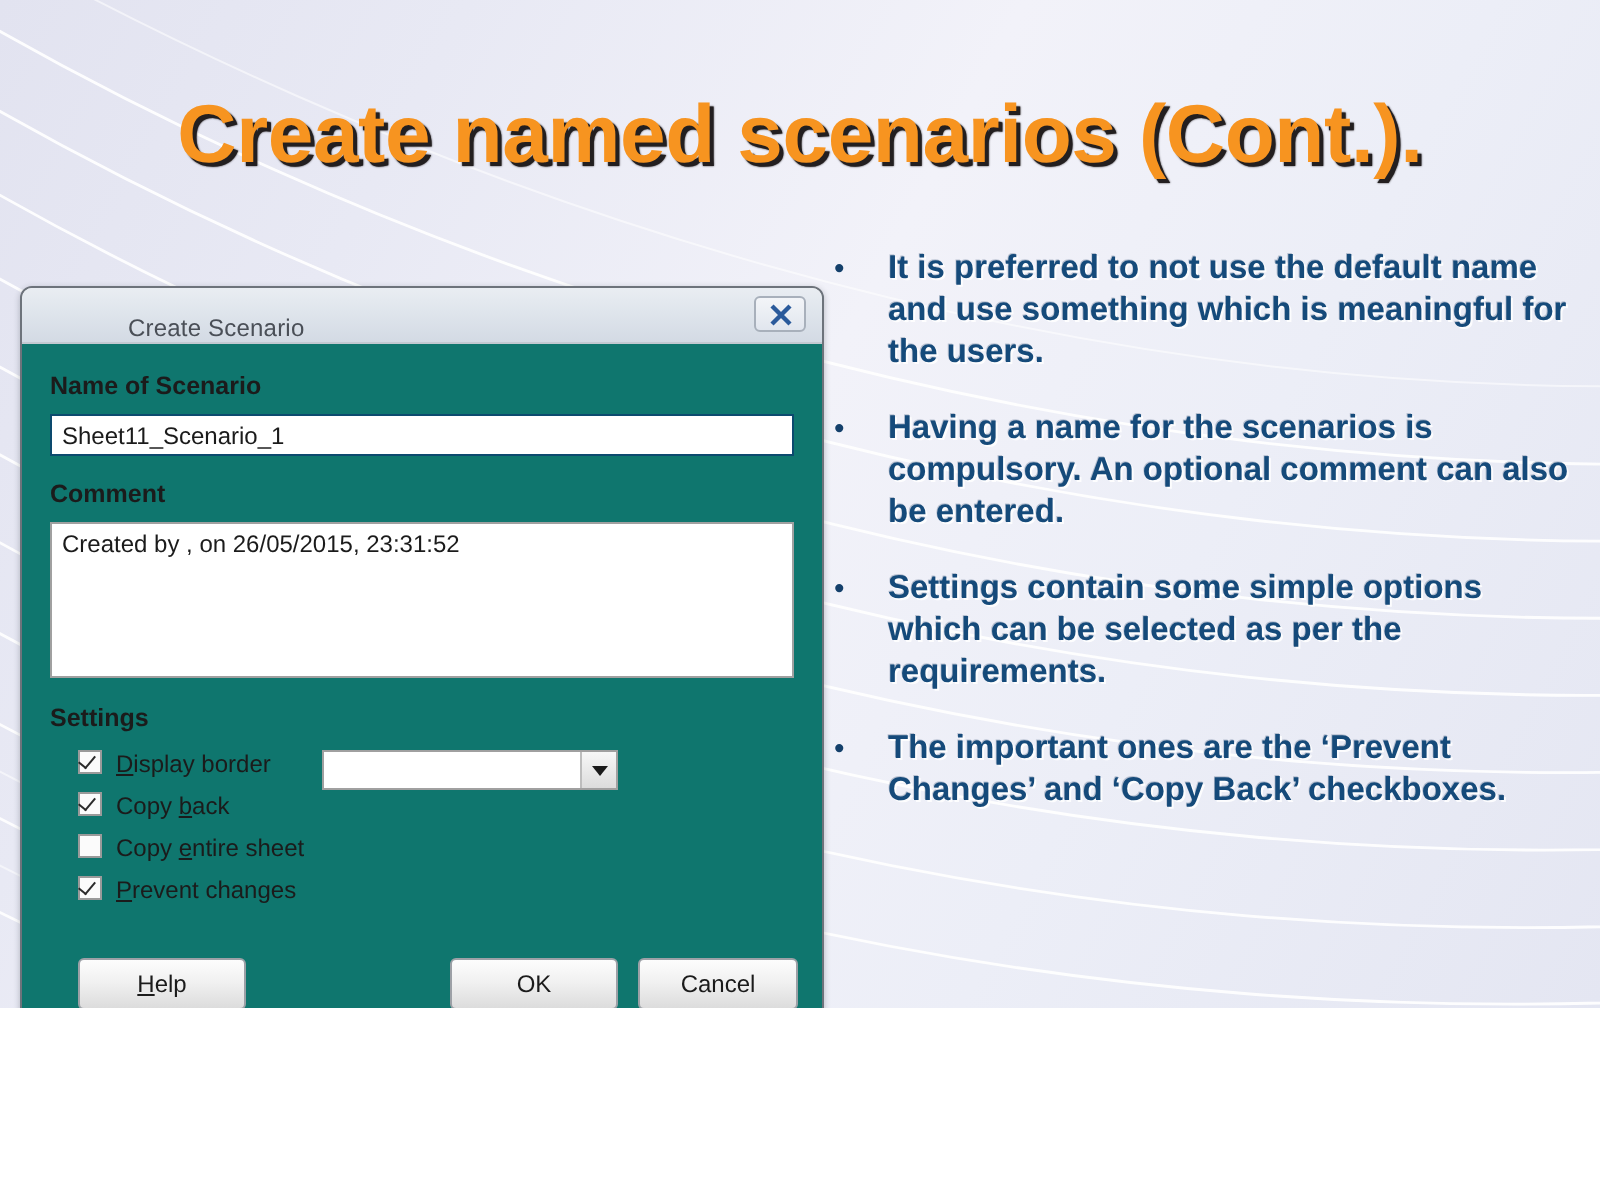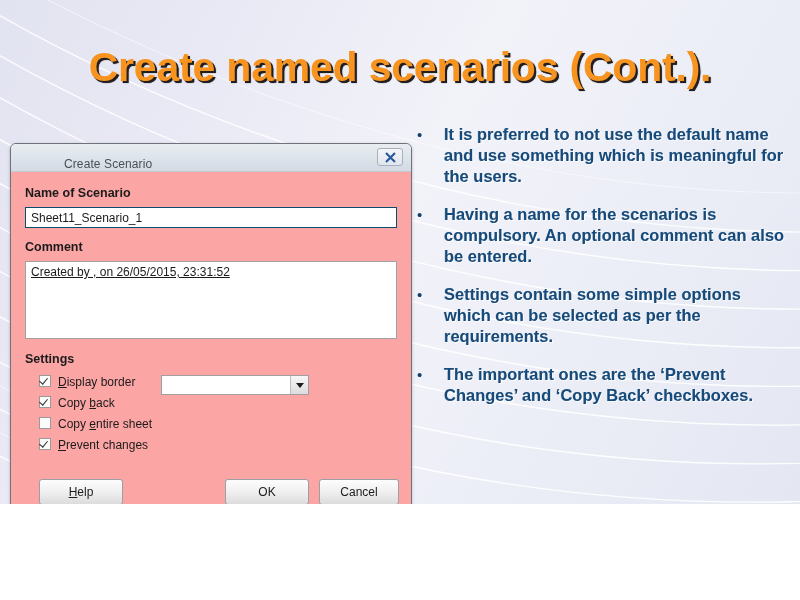--- a/index.html
+++ b/index.html
@@ -122,21 +122,21 @@
     align-items: center;
     justify-content: center;
     font-size: 11px;
     color: #2a5a9b;
     line-height: 1;
   }
 
   .dlg-body {
     position: relative;
     padding: 10px 14px 0 14px;
-    background: #fca5a5;
+    background: #0f766e;
     height: calc(100% - 28px);
     box-sizing: border-box;
   }
 
   .field-label {
     font-size: 12.5px;
     font-weight: bold;
     color: #1b1b1b;
     margin: 4px 0 7px 0;
   }
@@ -158,21 +158,20 @@
     box-sizing: border-box;
     width: 100%;
     height: 78px;
     border: 1px solid #a0a0a0;
     background: #ffffff;
     font-size: 12px;
     color: #1b1b1b;
     padding: 3px 4px 0 5px;
     line-height: 15px;
     overflow: hidden;
-    text-decoration: underline;
   }
   .settings-label { margin-top: 13px; margin-bottom: 9px; }
 
   .check-row {
     display: flex;
     height: 19px;
     margin: 0 0 2px 14px;
   }
   .checkbox {
     position: relative;

